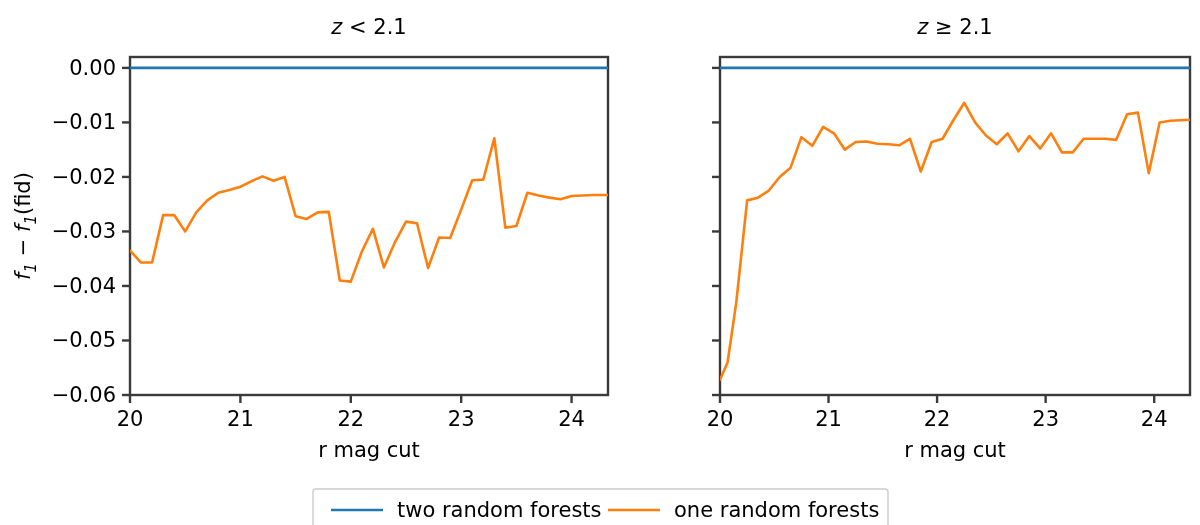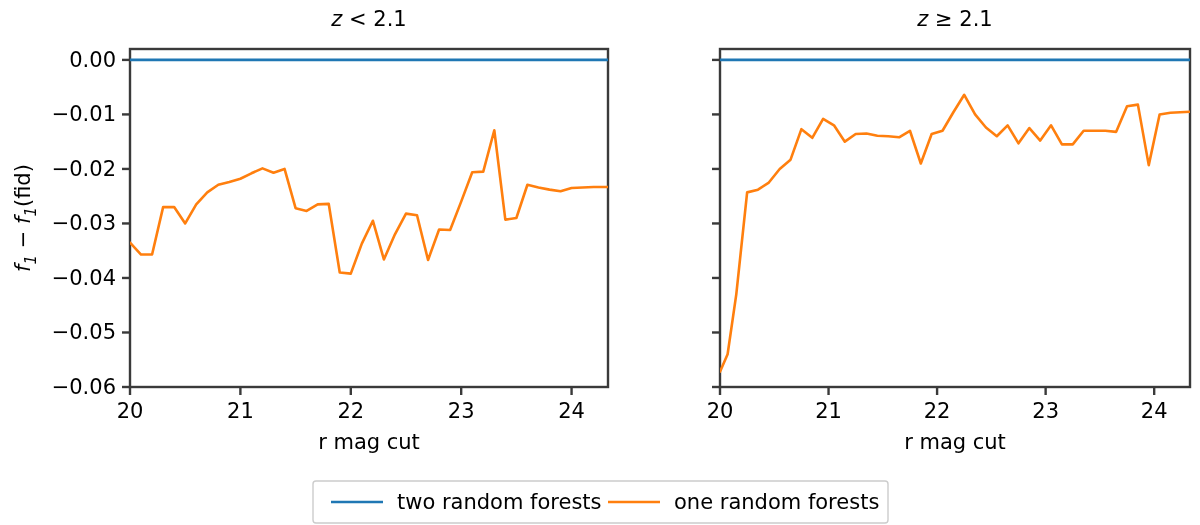--- a/index.html
+++ b/index.html
@@ -11,21 +11,21 @@
     width: 1200px;
     height: 525px;
     font-family: "DejaVu Sans", sans-serif;
     color: #000000;
     overflow: hidden;
     position: relative;
   }
   #figure {
     position: absolute;
     left: 0;
-    top: 4px;
+    top: 12px;
     width: 1200px;
     height: 404px;
   }
   svg.figure-svg {
     display: block;
     width: 1200px;
     height: 525px;
     background: #ffffff;
   }
   .tick-label {

